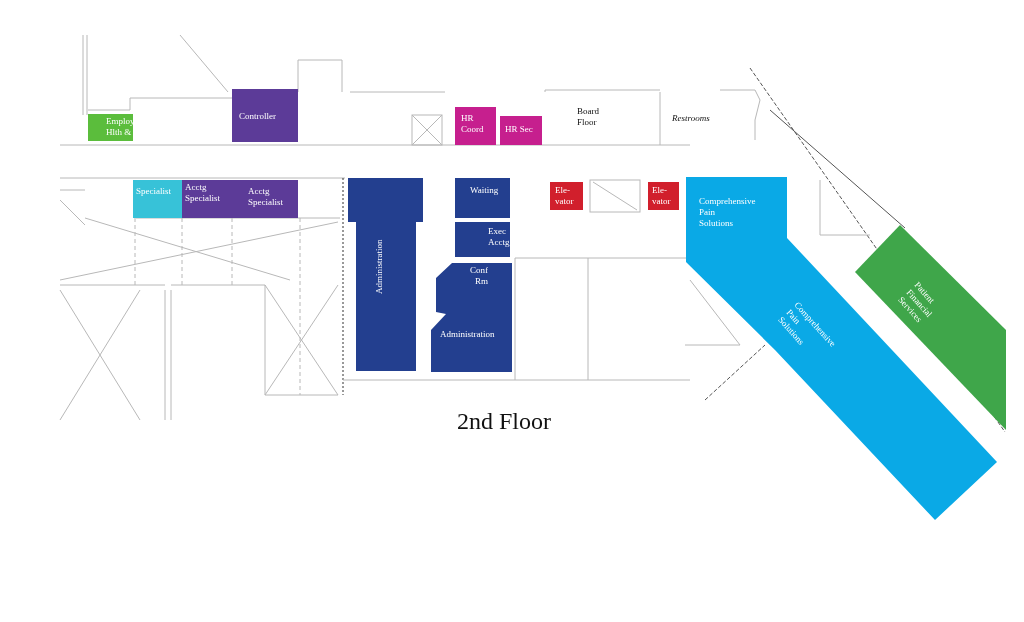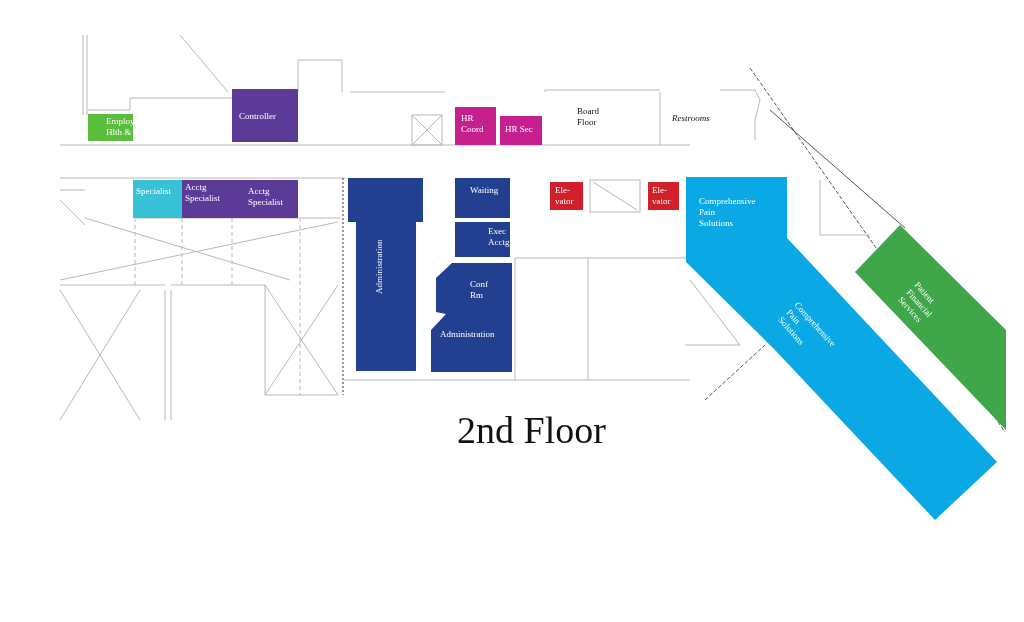--- a/index.html
+++ b/index.html
@@ -1,20 +1,20 @@
 <!DOCTYPE html>
 <html><head>
 <meta charset="utf-8">
 <style>
   html, body { margin: 0; padding: 0; background: #ffffff; }
   body { width: 1024px; height: 622px; position: relative; overflow: hidden; font-family: "Liberation Serif", serif; }
   svg.plan { position: absolute; left: 0; top: 0; }
   .room-label { position: absolute; color: #ffffff; font-family: "Liberation Serif", serif; font-size: 9px; line-height: 11px; white-space: nowrap; }
   .room-label.dark { color: #111111; }
-  .title { position: absolute; left: 457px; top: 408px; font-family: "Liberation Serif", serif; font-size: 38px; color: #111111; }
+  .title { position: absolute; left: 457px; top: 408px; font-family: "Liberation Serif", serif; font-size: 24px; color: #111111; }
 </style>
 </head>
 <body>
 
 <svg class="plan" width="1024" height="622" viewBox="0 0 1024 622">
 
   <g stroke="#b8b8b8" stroke-width="1" fill="none">
     <line x1="83" y1="35" x2="83" y2="115"></line>
     <line x1="87" y1="35" x2="87" y2="115"></line>
     <line x1="180" y1="35" x2="228" y2="92"></line>
@@ -106,21 +106,21 @@
   <div>Specialist</div>
 </div>
 
 <div class="room-label" style="left:350px;top:255px;transform:rotate(-90deg);transform-origin:left top;top:294px;left:374px;">Administration</div>
 
 <div class="room-label" style="left:470px;top:185px;">Waiting</div>
 <div class="room-label" style="left:488px;top:226px;">
   <div>Exec</div>
   <div>Acctg.</div>
 </div>
-<div class="room-label" style="left:470px;top:279px;text-align:left;">
+<div class="room-label" style="left:470px;top:265px;text-align:right;">
   <div>Conf</div>
   <div>Rm</div>
 </div>
 <div class="room-label" style="left:440px;top:329px;">Administration</div>
 
 <div class="room-label" style="left:555px;top:185px;">
   <div>Ele-</div>
   <div>vator</div>
 </div>
 <div class="room-label" style="left:652px;top:185px;">

